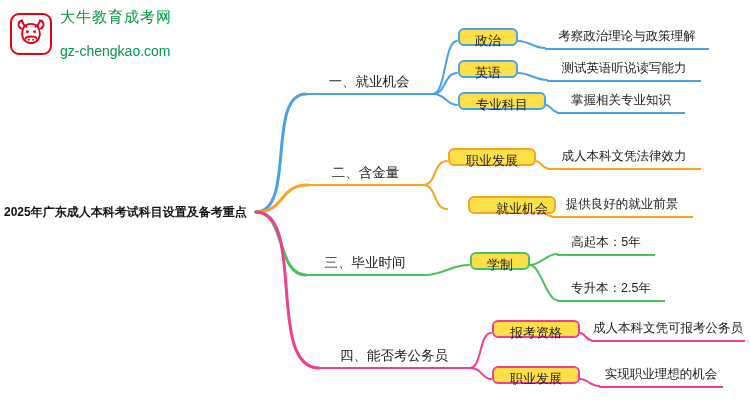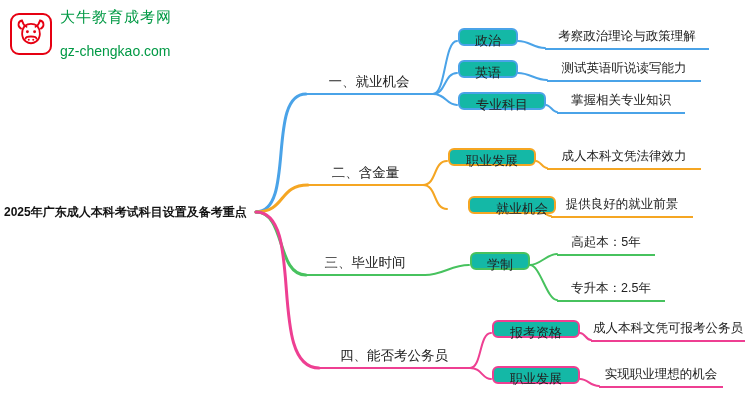--- a/index.html
+++ b/index.html
@@ -13,21 +13,21 @@
                display:flex; align-items:center; justify-content:center; background:#fff; }
   .logo-title { font-size:15px; font-weight:normal; color:#009944; letter-spacing:1px; }
   .logo-sub { font-size:14px; color:#009944; margin-top:16px; }
 
   .root-node { position:absolute; left:4px; top:205px; width:252px;
                font-size:12px; font-weight:bold; color:#111; line-height:15px; }
 
   .branch-label { position:absolute; height:24px; line-height:22px; text-align:center;
                   font-size:13.5px; color:#222; border-bottom:2px solid #999; background:transparent; }
   .node-box { position:absolute; height:18px; line-height:22px; text-align:center;
-              font-size:13px; color:#222; border:2px solid #d946ef; border-radius:6px; background:#14b8a6; }
+              font-size:13px; color:#222; border:2px solid #d946ef; border-radius:6px; background:#fde047; }
   .leaf { position:absolute; height:25px; line-height:22px; text-align:center;
           font-size:12.5px; color:#222; border-bottom:2px solid #999; }
 </style>
 </head>
 <body>
 
 <div class="stage">
 
   <svg class="lines" width="750" height="410" viewBox="0 0 750 410" fill="none" stroke-linecap="round">
 

